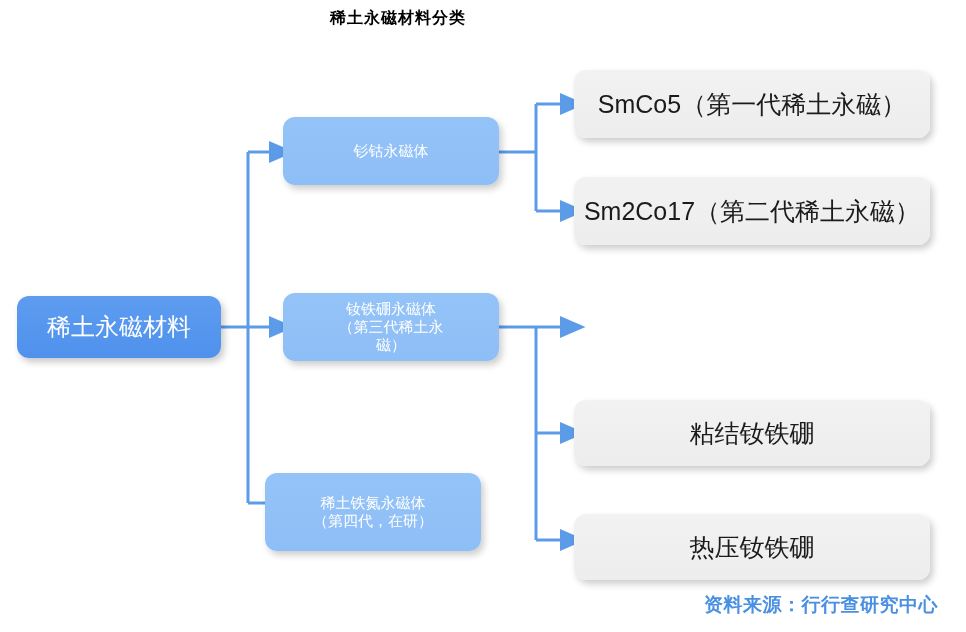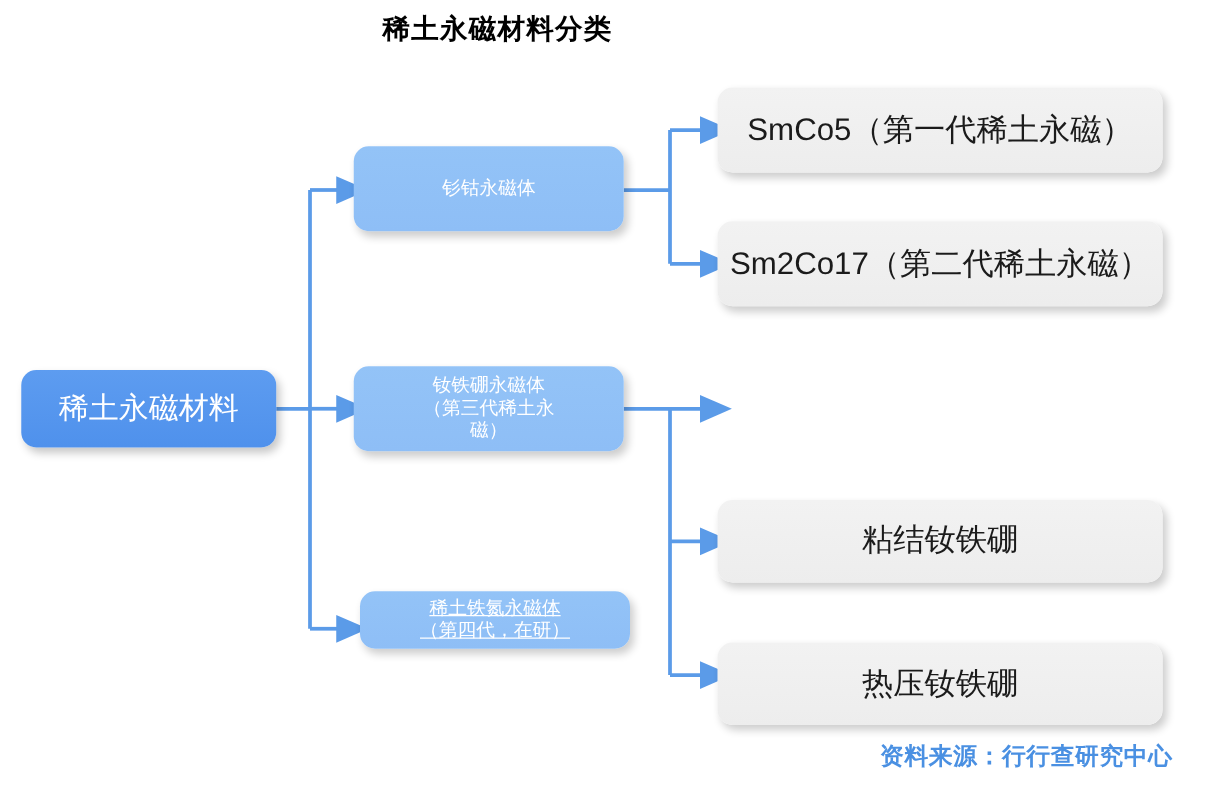--- a/index.html
+++ b/index.html
@@ -16,21 +16,21 @@
     height: 632px;
     background: #ffffff;
     overflow: hidden;
   }
   #title {
     position: absolute;
     left: 0;
     top: 8px;
     width: 796px;
     text-align: center;
-    font-size: 22px;
+    font-size: 16px;
     font-weight: bold;
     color: #000000;
     letter-spacing: 1px;
   }
   .node {
     position: absolute;
     box-sizing: border-box;
     display: flex;
     align-items: center;
     justify-content: center;
@@ -122,35 +122,35 @@
   <div class="node level2" style="left:283px; top:117px; width:216px; height:68px;">
     <span>钐钴永磁体</span>
   </div>
 
   <div class="node level2" style="left:283px; top:293px; width:216px; height:68px;">
     <span class="overflowtext">钕铁硼永磁体
 （第三代稀土永
 磁）</span>
   </div>
 
-  <div class="node level2" style="left:288px; top:473px; width:216px; height:46px;text-decoration:underline;">
+  <div class="node level2" style="left:265px; top:473px; width:216px; height:78px;">
     <span>稀土铁氮永磁体
 （第四代，在研）</span>
   </div>
 
   <div class="node leaf" style="left:574px; top:70px; width:356px; height:68px;">
     <span>SmCo5（第一代稀土永磁）</span>
   </div>
 
   <div class="node leaf" style="left:574px; top:177px; width:356px; height:68px;">
     <span>Sm2Co17（第二代稀土永磁）</span>
   </div>
 
 
-  <div class="node leaf" style="left:574px; top:400px; width:356px; height:66px;font-family:Liberation Serif, serif;">
+  <div class="node leaf" style="left:574px; top:400px; width:356px; height:66px;">
     <span>粘结钕铁硼</span>
   </div>
 
   <div class="node leaf" style="left:574px; top:514px; width:356px; height:66px;">
     <span>热压钕铁硼</span>
   </div>
 
   <div id="source">资料来源：行行查研究中心</div>
 
 </div>

